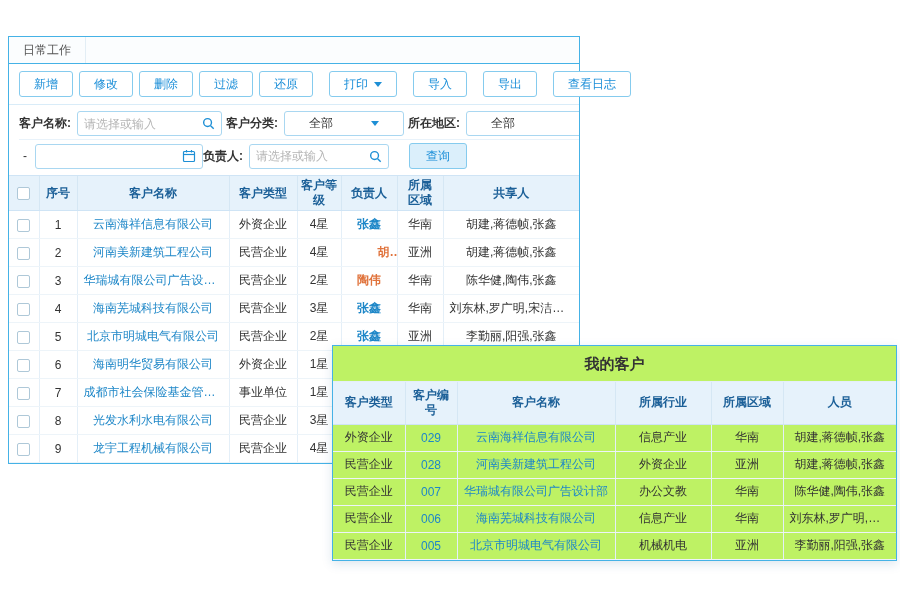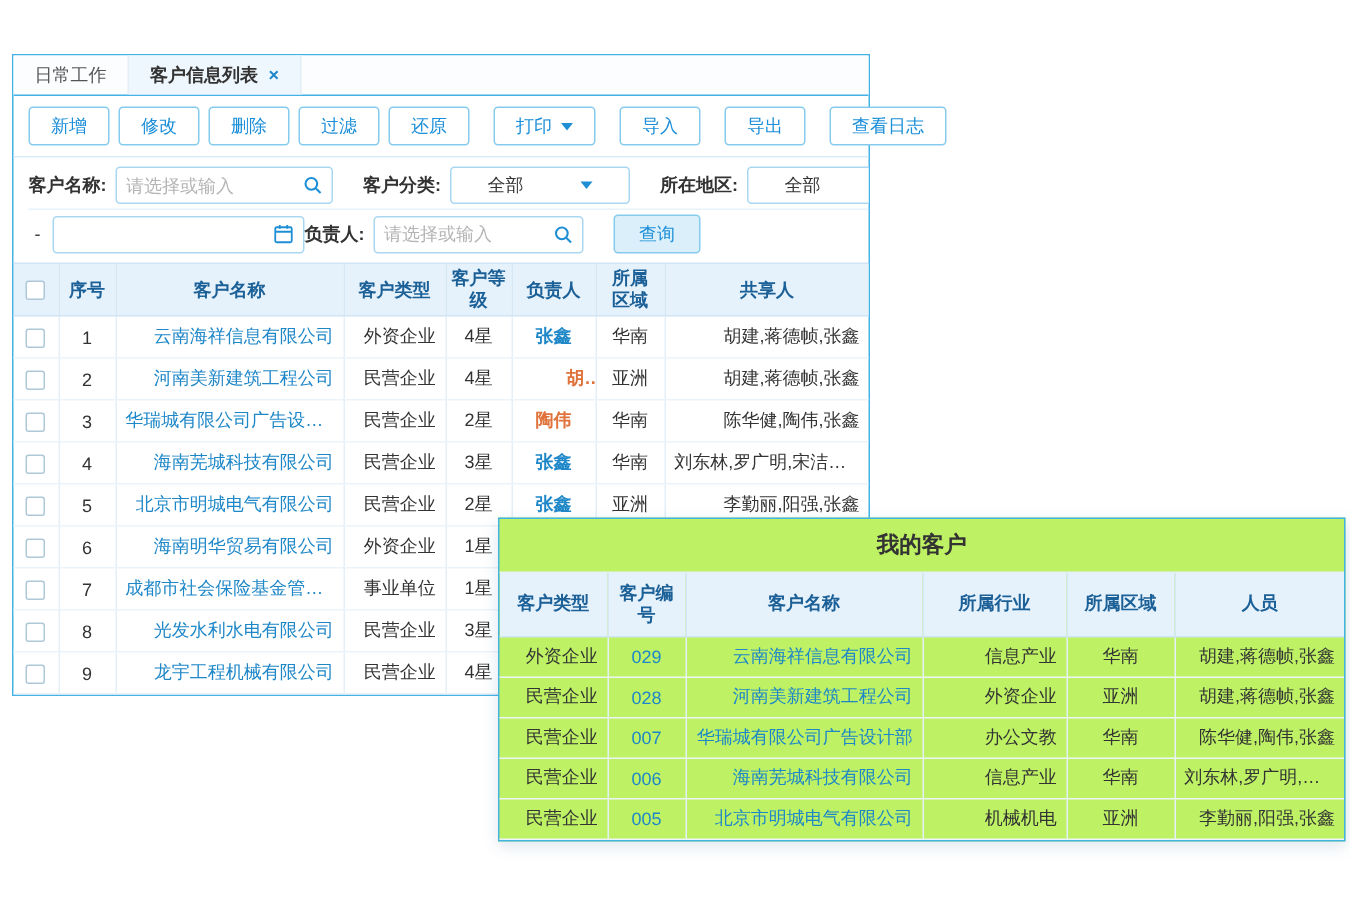--- a/index.html
+++ b/index.html
@@ -20,21 +20,21 @@
        cursor:pointer;font-family:inherit;white-space:nowrap}
   .btn.gap{margin-left:10px}
   .caret{width:0;height:0;border-left:4px solid transparent;border-right:4px solid transparent;
          border-top:5px solid #1e8fd5;margin-left:6px;display:inline-block}
 
   .filters{padding:3px 0 3px 10px;border-bottom:1px solid #cfe4f5;overflow:hidden}
   .frow{display:flex;align-items:center;height:32px;overflow:hidden}
   .frow>*{flex-shrink:0}
   .frow1{border-bottom:1px solid #e8f2fa}
   .flabel{font-weight:bold;color:#333;margin-right:6px;white-space:nowrap}
-  .ml22{margin-left:20px}
+  .ml22{margin-left:4px}
   .ml62{}
   .fld{display:inline-flex;align-items:center;height:25px;border:1px solid #a9d7f1;border-radius:3px;
        background:#fff;padding:0 6px}
   .fld input{border:none;outline:none;flex:1;min-width:0;font-size:12px;font-family:inherit;
              color:#333;background:transparent}
   .fld input::placeholder{color:#b5b5b5}
   .w145{width:145px}.w168{width:168px}.w140{width:140px}
   .sel{display:inline-flex;align-items:center;justify-content:space-between;height:25px;
        border:1px solid #a9d7f1;border-radius:3px;background:#fff;padding:0 24px;color:#333;cursor:pointer}
   .w120{width:120px}
@@ -43,21 +43,21 @@
   .query-btn{height:26px;padding:0 16px;margin-left:20px;background:#dbeffb;border:1px solid #85cbee;
              border-radius:3px;color:#1a8ed8;font-size:12px;cursor:pointer;font-family:inherit}
 
   
   .grid{width:100%;border-collapse:collapse;table-layout:fixed}
   .grid th{background:#e6f2fb;color:#1c6098;font-weight:bold;border-right:1px solid #d5e7f4;
            border-bottom:1px solid #cfe4f5;height:34px;text-align:center;padding:2px;overflow:hidden}
   .grid td{border-right:1px solid #e4eff8;border-bottom:1px solid #edf4f9;height:28px;
            padding:2px 6px;overflow:hidden;white-space:nowrap;text-overflow:ellipsis}
   .grid th:last-child,.grid td:last-child{border-right:none}
-  .c{text-align:center}.l{text-align:right}
+  .c{text-align:center}.l{text-align:center}
   .link{color:#1e87c8;cursor:pointer}
   .owner{font-weight:bold;cursor:pointer}
   .cb{display:inline-block;width:13px;height:13px;border:1px solid #aec8d8;border-radius:2px;
       background:#fff;vertical-align:middle;cursor:pointer}
   .hwrap{display:inline-block;line-height:15px;word-break:break-all}
   .hw38{max-width:40px}.hw28{max-width:28px}
 
   
   .overlay-panel{position:absolute;left:332px;top:345px;width:565px;background:#bef264;
                  border:1px solid #45b2e6;box-shadow:0 3px 10px rgba(30,90,140,.15)}
@@ -68,24 +68,20 @@
   .sicon,.calicon{flex-shrink:0;cursor:pointer}
 </style>
 </head>
 <body>
 
 <div class="main-panel">
 
   <div class="tabstrip">
     <div class="tab">
       <span>日常工作</span>
-    </div>
-    <div class="tab active">
-      <span>客户信息列表</span>
-      <span class="tab-close">×</span>
     </div>
   </div>
 
   <div class="toolbar">
     <button class="btn">新增</button>
     <button class="btn">修改</button>
     <button class="btn">删除</button>
     <button class="btn">过滤</button>
     <button class="btn">还原</button>
     <button class="btn gap">

